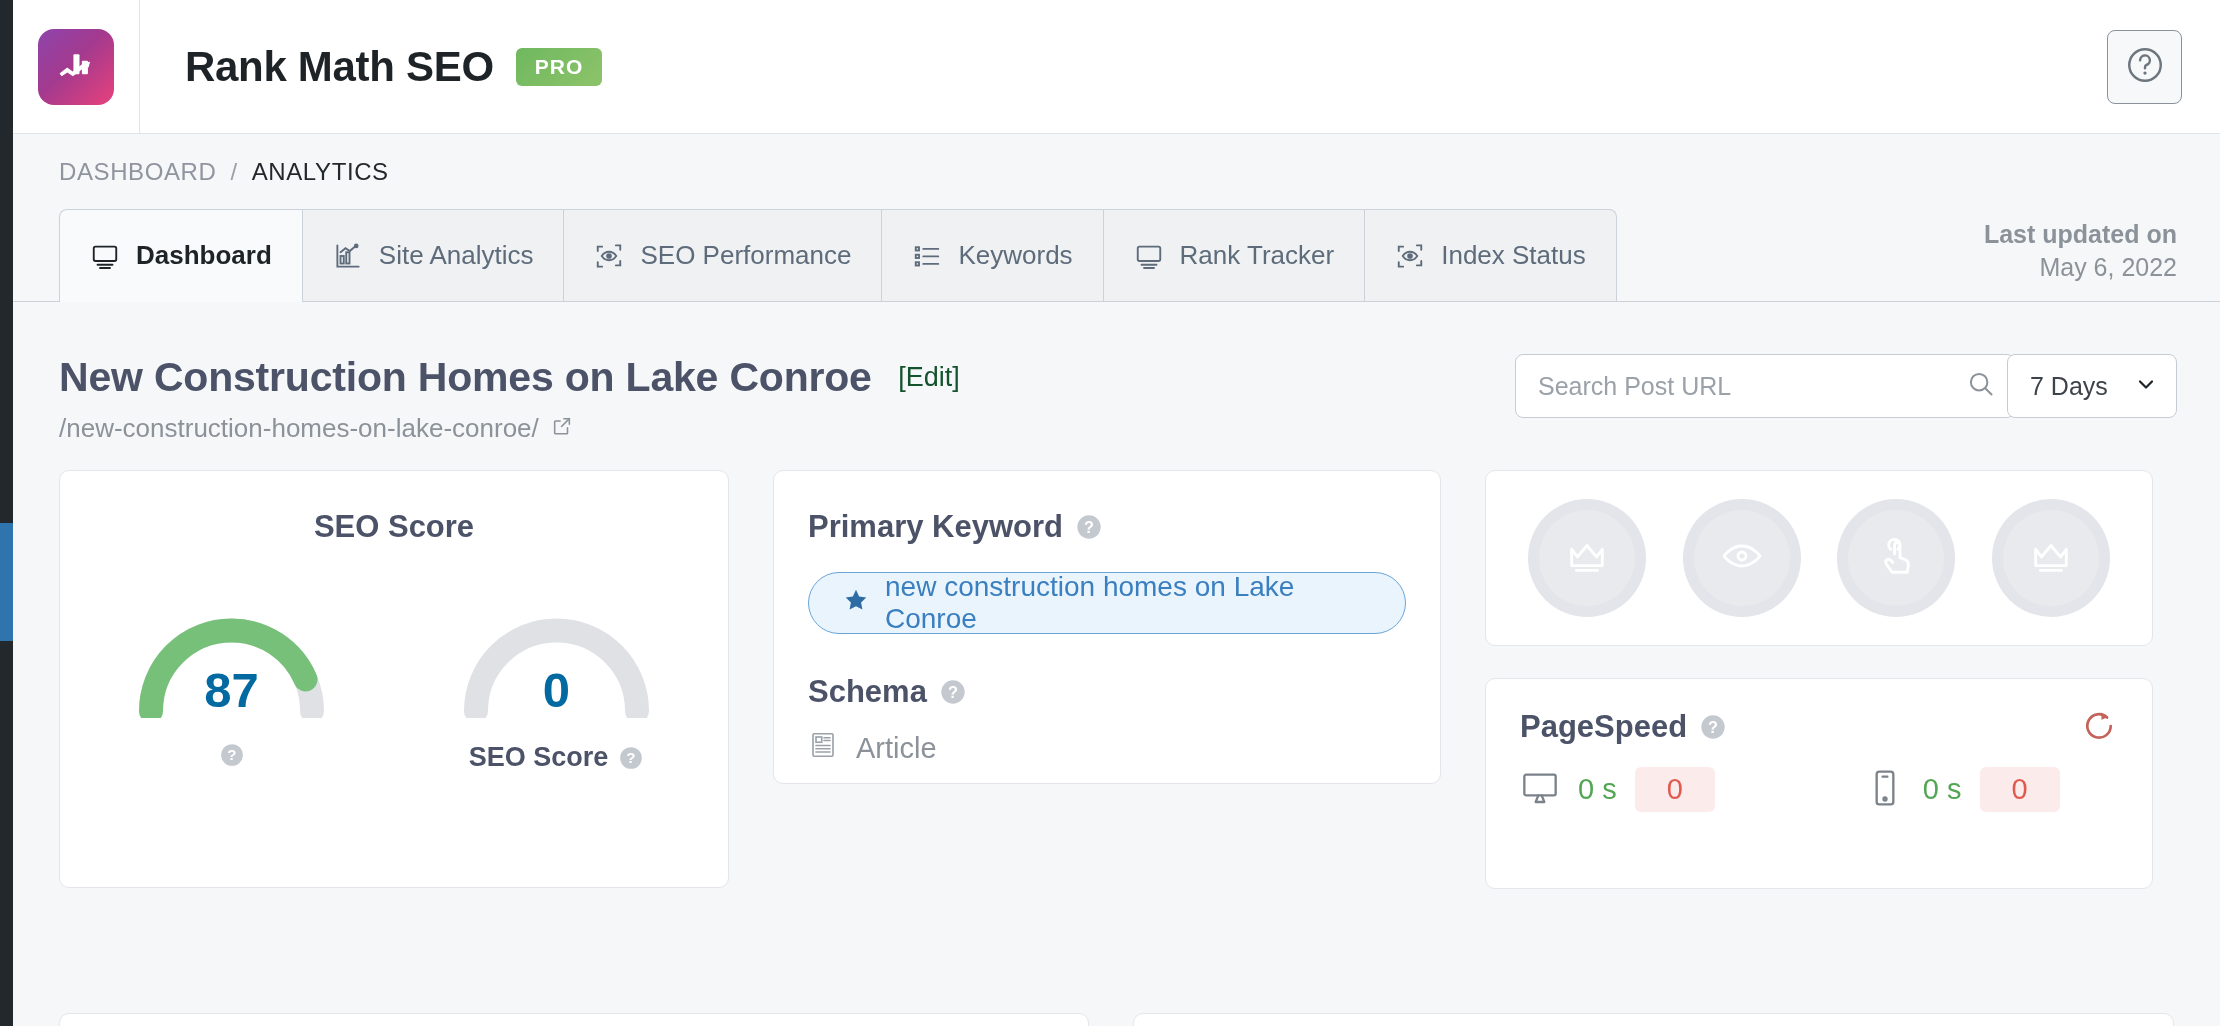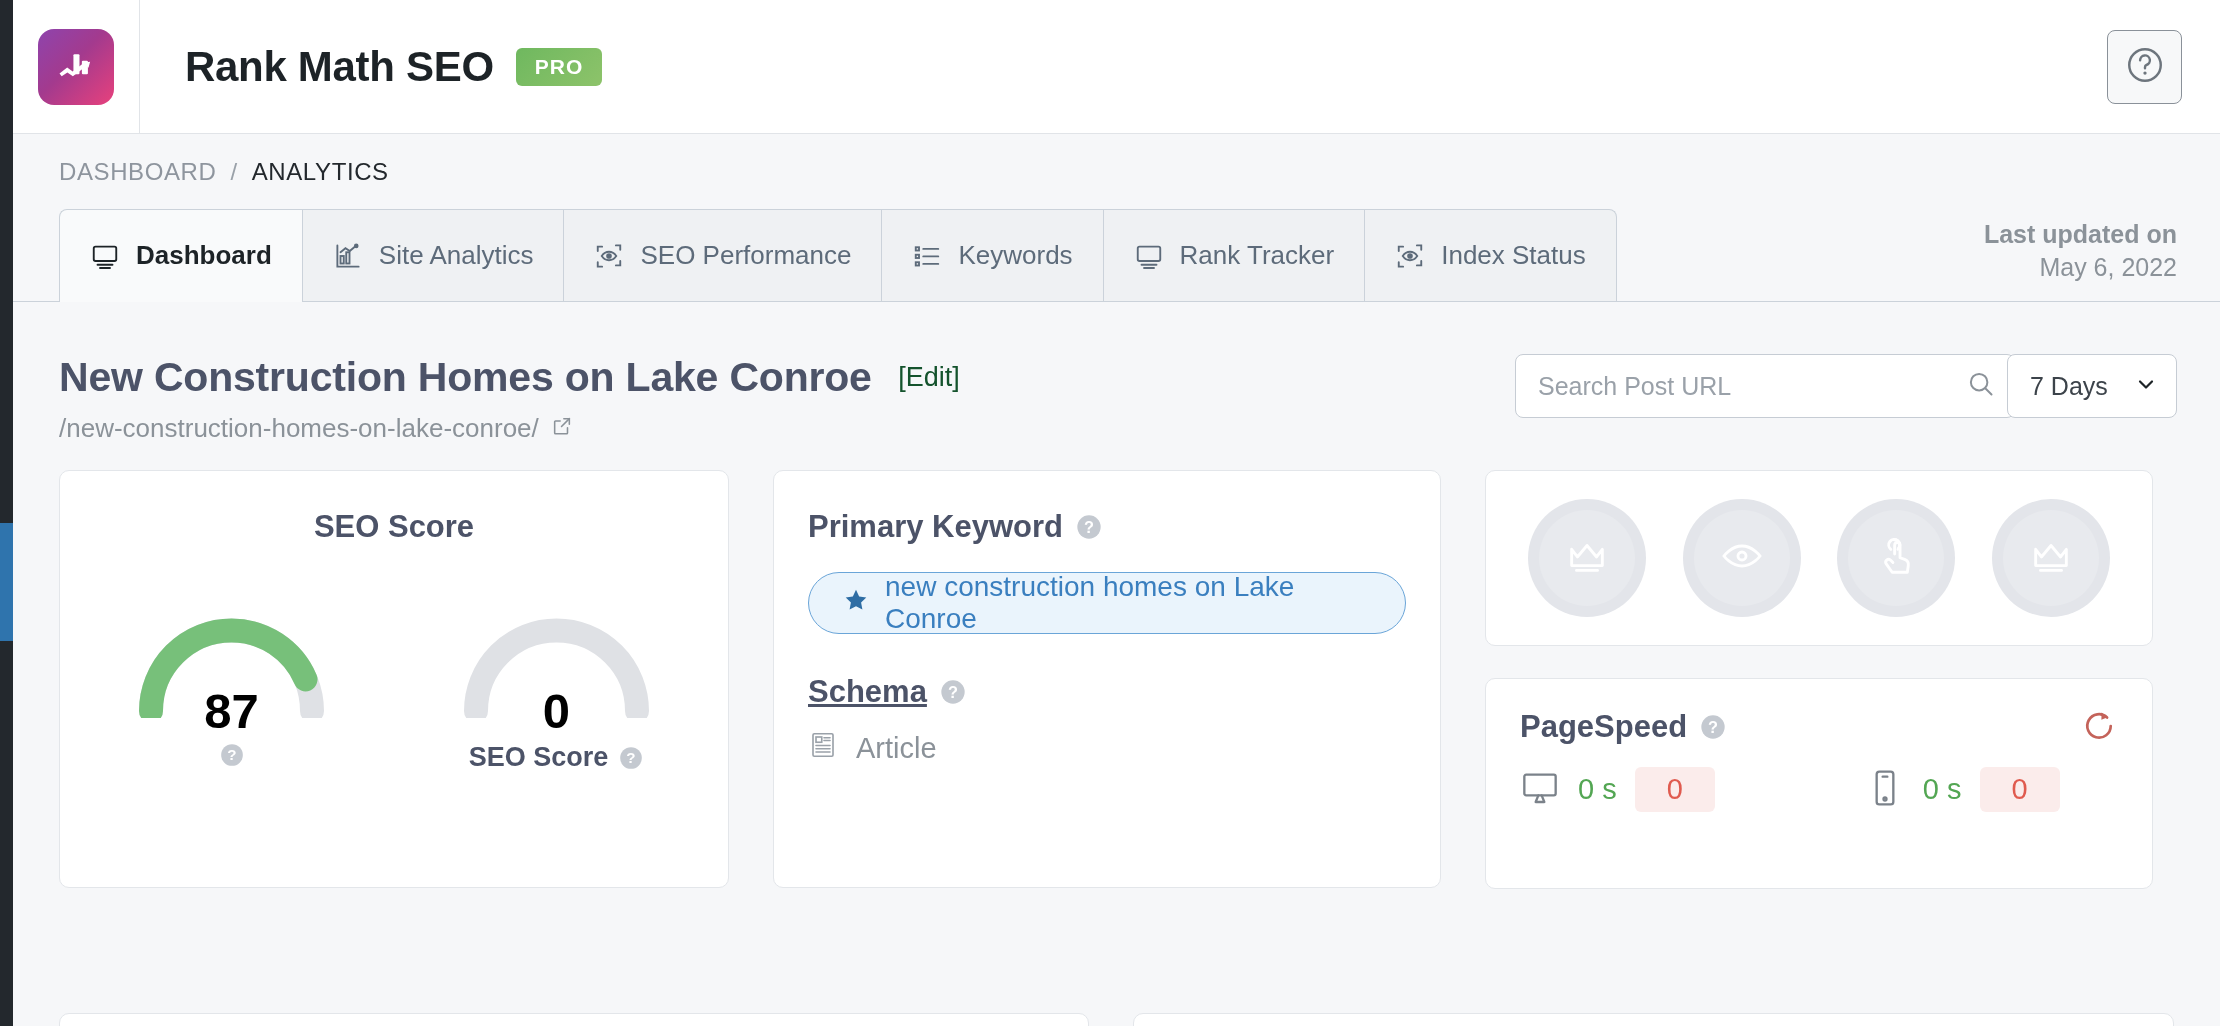--- a/index.html
+++ b/index.html
@@ -198,46 +198,46 @@
 
   
   .card-score { width: 670px; height: 418px; padding-top: 38px; }
   .score-head {
     text-align: center;
     font-size: 31px; color: #4c5368; font-weight: bold;
   }
   .gauges { display: flex; justify-content: center; gap: 120px; margin-top: 38px; }
   .gauge { width: 205px; position: relative; text-align: center; }
   .gauge-num {
-    position: absolute; left: 0; right: 0; top: 100px;
-    font-size: 49px; color: #000000; font-weight: bold;
+    position: absolute; left: 0; right: 0; top: 79px;
+    font-size: 49px; color: #0369a1; font-weight: bold;
   }
   .gauge-label {
     margin-top: 20px;
     font-size: 27px; color: #4c5368; font-weight: bold;
     display: flex; align-items: center; justify-content: center; gap: 10px;
   }
 
   
-  .card-kw { width: 668px; height: 418px; padding: 38px 34px; }
+  .card-kw { width: 668px; height: 314px; padding: 38px 34px; }
   .kw-head, .schema-head {
     font-size: 31px; color: #4c5368; font-weight: bold;
     display: flex; align-items: center; gap: 12px;
   }
   .kw-pill {
     margin-top: 27px;
     height: 62px;
     border: 1px solid #6aa5d8; border-radius: 34px;
     background: #eaf4fc;
     display: inline-flex; align-items: center; gap: 16px;
     padding: 0 34px;
     font-size: 28px; color: #3a7fbf;
     cursor: pointer;
   }
-  .schema-head { margin-top: 40px; text-decoration: underline; }
+  .schema-head { margin-top: 40px; }
   .schema-val {
     margin-top: 20px;
     display: flex; align-items: center; gap: 18px;
     font-size: 29px; color: #8b9299;
   }
 
   
   .rightcol { display: flex; flex-direction: column; gap: 32px; width: 668px; }
   .card-skel { height: 176px; display: flex; align-items: center; justify-content: space-around; padding: 0 24px; }
   .skel-circle {

